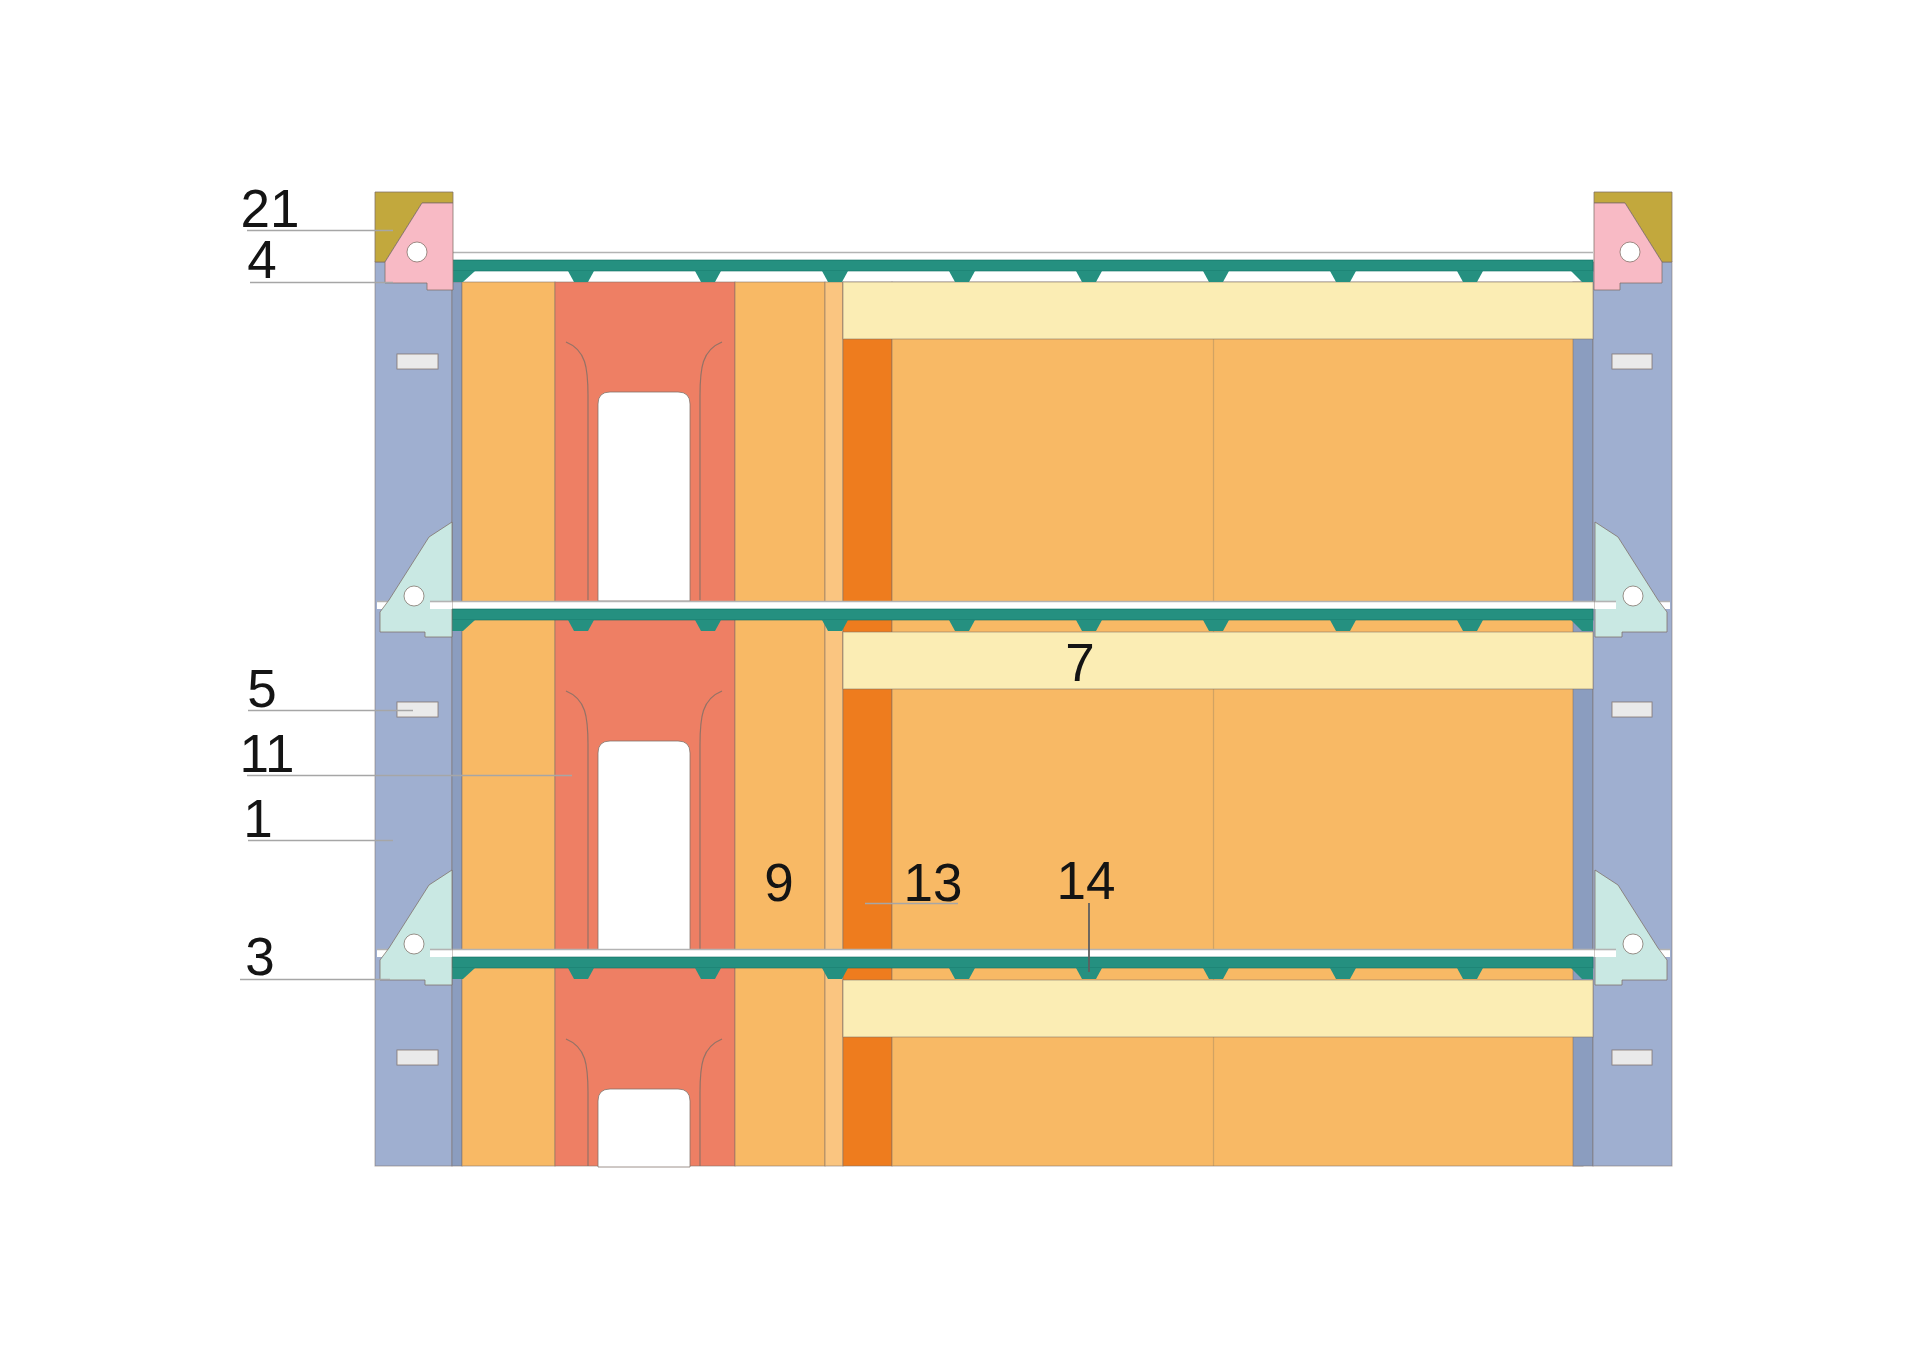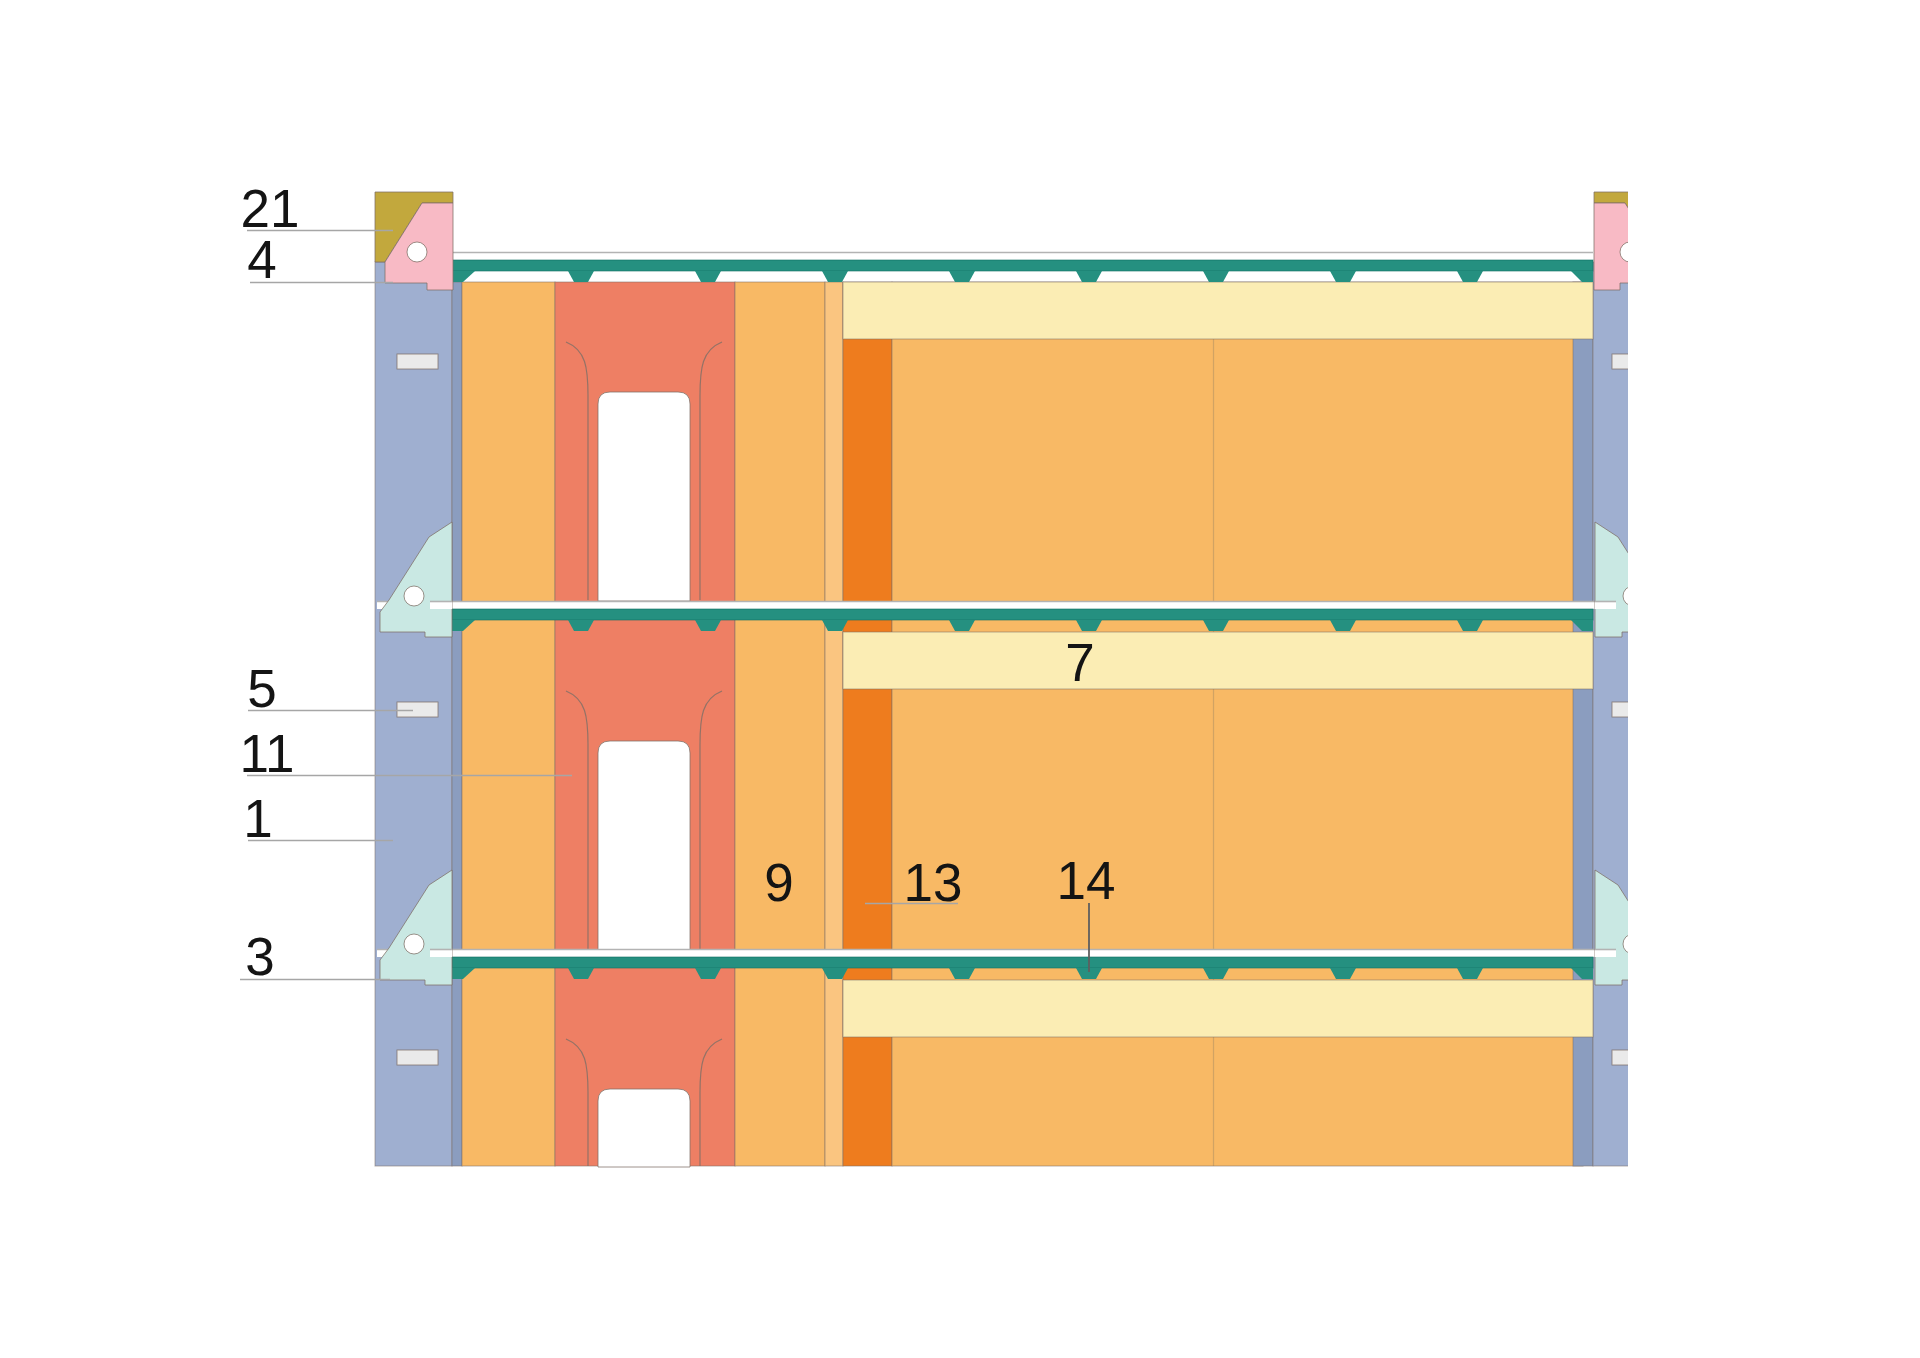--- a/index.html
+++ b/index.html
@@ -1,16 +1,16 @@
 <!DOCTYPE html>
 <html style="--c-insulation_blue: #9FAFD0; --c-adhesive_blue: #8B9DBF; --c-plaster_orange: #F8B965; --c-orange_light: #FAC580; --c-orange_deep: #EE7C1E; --c-block_salmon: #EE7F64; --c-board_yellow: #FBEDB4; --c-plate_khaki: #C2A83D; --c-connector_pink: #F8BAC5; --c-profile_teal: #259080; --c-bracket_cyan: #C9E8E3; --c-plug_gray: #EAEAEA; --c-line_gray: #B3B3B3; --c-leader_gray: #A6A6A6; --c-leader_dark: #5F5F5F; --c-text: #141414; --c-outline: #7D6F66;"><head>
 <meta charset="utf-8">
 <style>
   html,body{margin:0;padding:0;background:#ffffff;}
-  #stage{position:relative;width:1628px;height:1358px;background:#ffffff;overflow:hidden;
+  #stage{position:relative;width:1920px;height:1358px;background:#ffffff;overflow:hidden;
          font-family:"Liberation Sans",sans-serif;}
   svg{position:absolute;left:0;top:0;}
   
   .c-blue   {fill:var(--c-insulation_blue);}
   .c-adh    {fill:var(--c-adhesive_blue);}
   .c-orange {fill:var(--c-plaster_orange);}
   .c-olight {fill:var(--c-orange_light);}
   .c-odeep  {fill:var(--c-orange_deep);}
   .c-salmon {fill:var(--c-block_salmon);}
   .c-yellow {fill:var(--c-board_yellow);}

